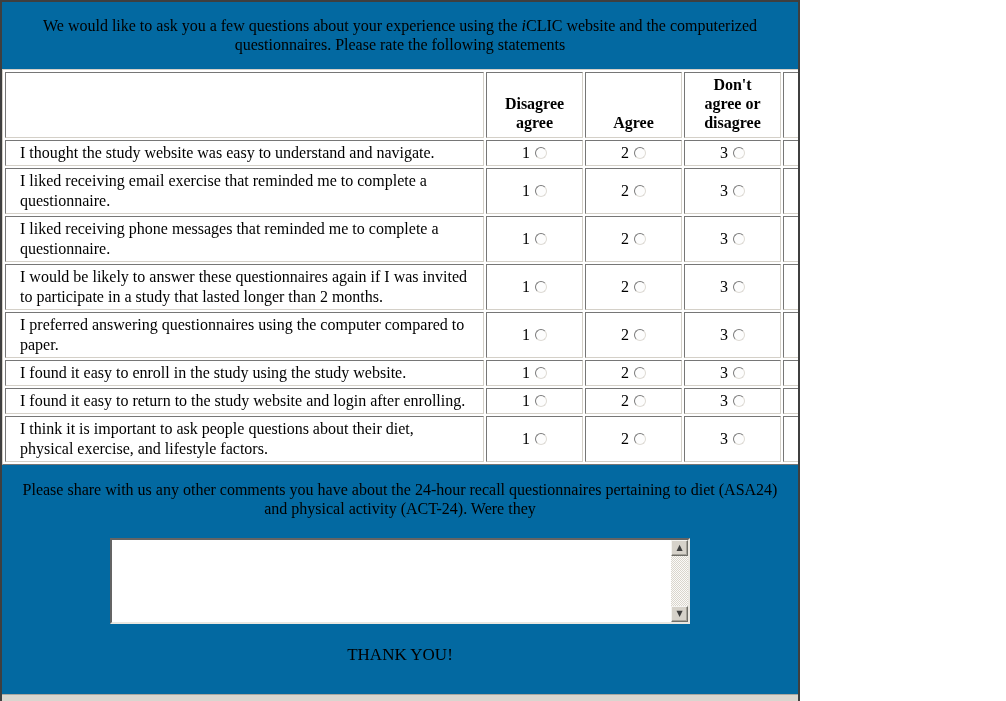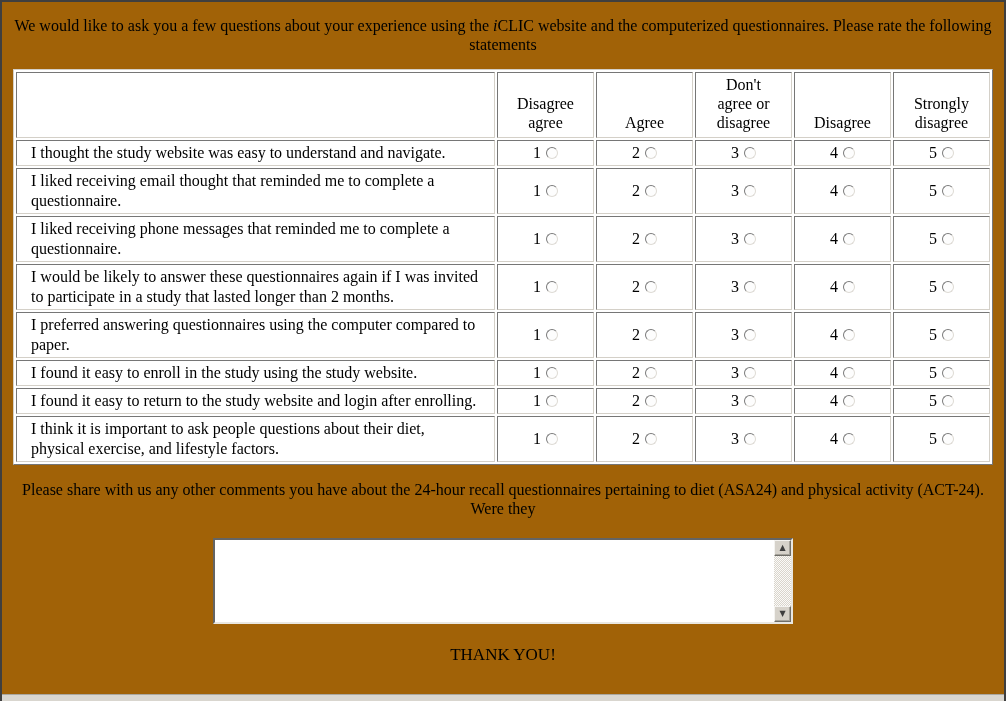--- a/index.html
+++ b/index.html
@@ -1,24 +1,24 @@
 <!DOCTYPE html>
 <html><head>
 <meta charset="utf-8">
 <style>
   * { box-sizing: border-box; margin: 0; padding: 0; }
   html,body { background:#ffffff; }
   body { font-family: "Liberation Serif", "DejaVu Serif", serif; font-size:16px; color:#000; }
 
   .frame {
     position: relative;
-    width: 1006px; height: 701px;
+    width: 800px; height: 701px;
     border: 2px solid #3f3f3f;
     border-bottom: none;
-    background: #a16207;
+    background: #0369a1;
     overflow: hidden;
   }
 
   .intro {
     margin: 14px 10px 0;
     text-align: center;
     line-height: 19px;
   }
   .intro .it { font-style: italic; }
 
@@ -31,21 +31,21 @@
     border-color: #d4d0c8 #767676 #767676 #d4d0c8;
     background: #fff;
   }
   table.survey th, table.survey td {
     border: 1px solid;
     border-color: #767676 #d4d0c8 #d4d0c8 #767676;
     background: #fff;
   }
   th.empty { border: none; background: transparent; }
   th.hdr {
-    font-weight: normal;
+    font-weight: bold;
     text-align: center;
     vertical-align: bottom;
     height: 66px;
     padding: 2px 12px 5px;
     line-height: 19px;
     width: 97px;
   }
   th.hdr .hdr-inner { display: inline-block; max-width: 74px; }
   td.qcell {
     padding: 2px 14px;
@@ -162,21 +162,21 @@
     <tbody>
       <tr>
         <td class="qcell">I thought the study website was easy to understand and navigate.</td>
         <td class="rc"><span class="num">1</span><span class="radio"></span></td>
         <td class="rc"><span class="num">2</span><span class="radio"></span></td>
         <td class="rc"><span class="num">3</span><span class="radio"></span></td>
         <td class="rc"><span class="num">4</span><span class="radio"></span></td>
         <td class="rc"><span class="num">5</span><span class="radio"></span></td>
       </tr>
       <tr>
-        <td class="qcell">I liked receiving email thought that reminded me to complete a questionnaire.</td>
+        <td class="qcell">I liked receiving email exercise that reminded me to complete a questionnaire.</td>
         <td class="rc"><span class="num">1</span><span class="radio"></span></td>
         <td class="rc"><span class="num">2</span><span class="radio"></span></td>
         <td class="rc"><span class="num">3</span><span class="radio"></span></td>
         <td class="rc"><span class="num">4</span><span class="radio"></span></td>
         <td class="rc"><span class="num">5</span><span class="radio"></span></td>
       </tr>
       <tr>
         <td class="qcell">I liked receiving phone messages that reminded me to complete a questionnaire.</td>
         <td class="rc"><span class="num">1</span><span class="radio"></span></td>
         <td class="rc"><span class="num">2</span><span class="radio"></span></td>

